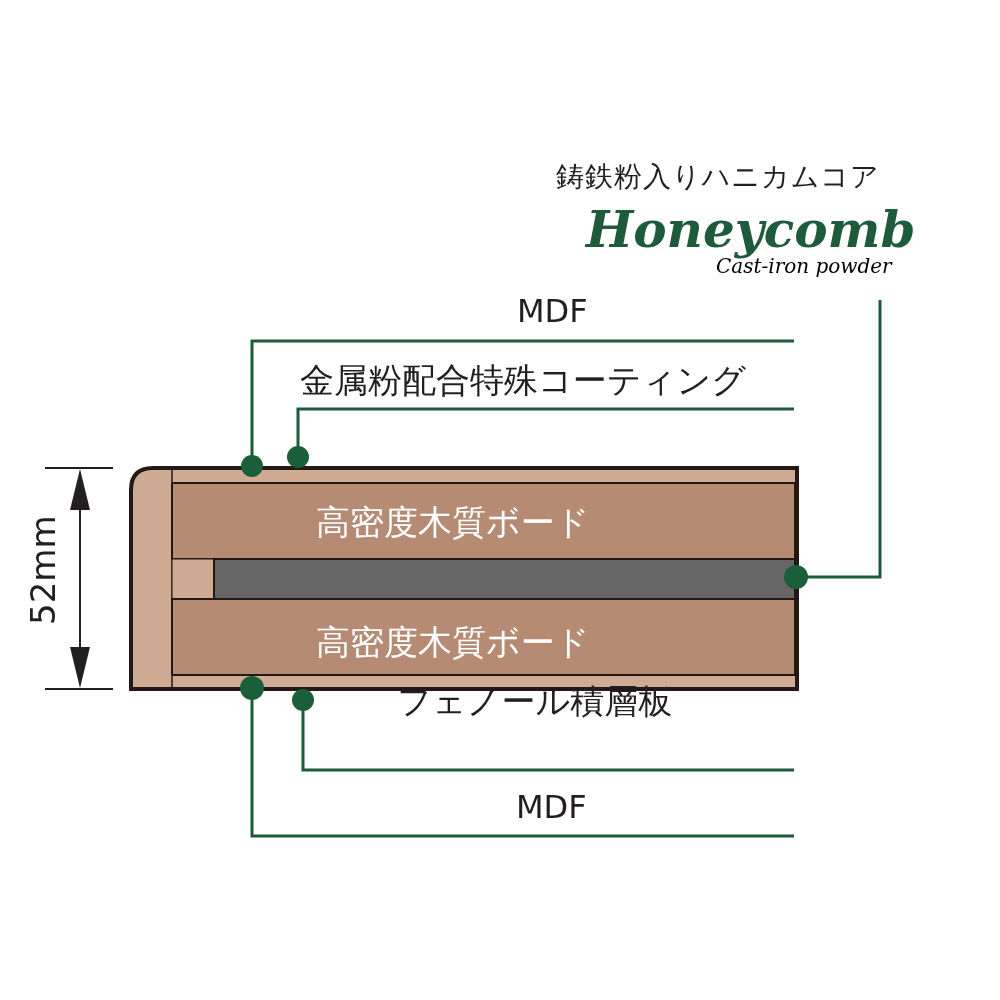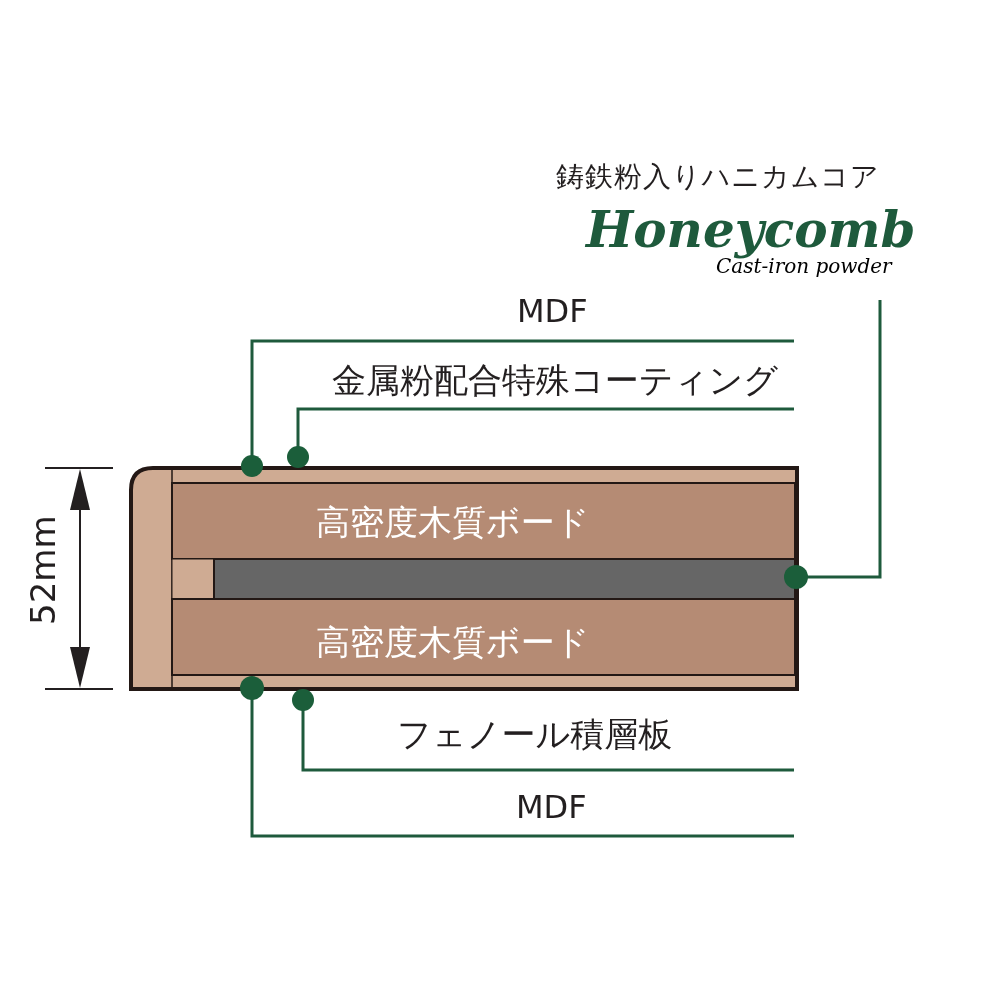--- a/index.html
+++ b/index.html
@@ -59,20 +59,20 @@
     <circle cx="252" cy="688" r="12"></circle>
     <circle cx="303" cy="700" r="11"></circle>
   </g>
 </svg>
 
 <div class="abs jp" style="left:556px; top:158px; font-size:28px; letter-spacing:1px;">鋳鉄粉入りハニカムコア</div>
 <div class="abs serif" style="left:562px; top:200px; font-size:50px; font-weight:bold; color:#1e5a3c;margin-left:24px;">Honeycomb</div>
 <div class="abs serif" style="left:716px; top:254px; font-size:20px; color:#000000;">Cast-iron powder</div>
 
 <div class="abs jp" style="left:517px; top:292px; font-size:32px;">MDF</div>
-<div class="abs jp" style="left:300px; top:358px; font-size:34px;margin-left:32px;">金属粉配合特殊コーティング</div>
-<div class="abs jp" style="left:397px; top:712px; font-size:34px;">フェノール積層板</div>
+<div class="abs jp" style="left:300px; top:358px; font-size:34px;">金属粉配合特殊コーティング</div>
+<div class="abs jp" style="left:397px; top:679px; font-size:34px;">フェノール積層板</div>
 <div class="abs jp" style="left:516px; top:788px; font-size:32px;">MDF</div>
 
 <div class="abs jp" style="left:316px; top:500px; font-size:34px; color:#ffffff;">高密度木質ボード</div>
 <div class="abs jp" style="left:316px; top:620px; font-size:34px; color:#ffffff;">高密度木質ボード</div>
 
 <div class="abs jp" style="left:-2px; top:560px; font-size:34px; transform:rotate(-90deg); transform-origin:center; width:90px; text-align:center;">52mm</div>
 
 </body></html>

